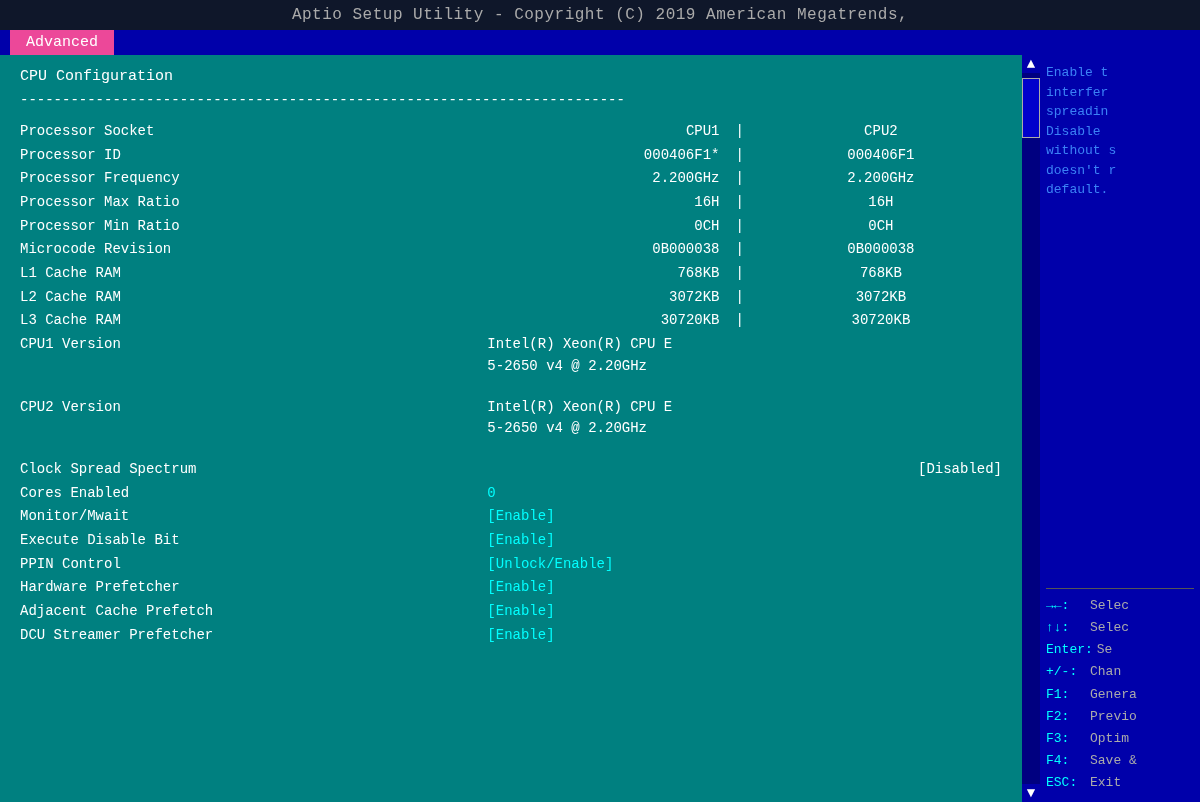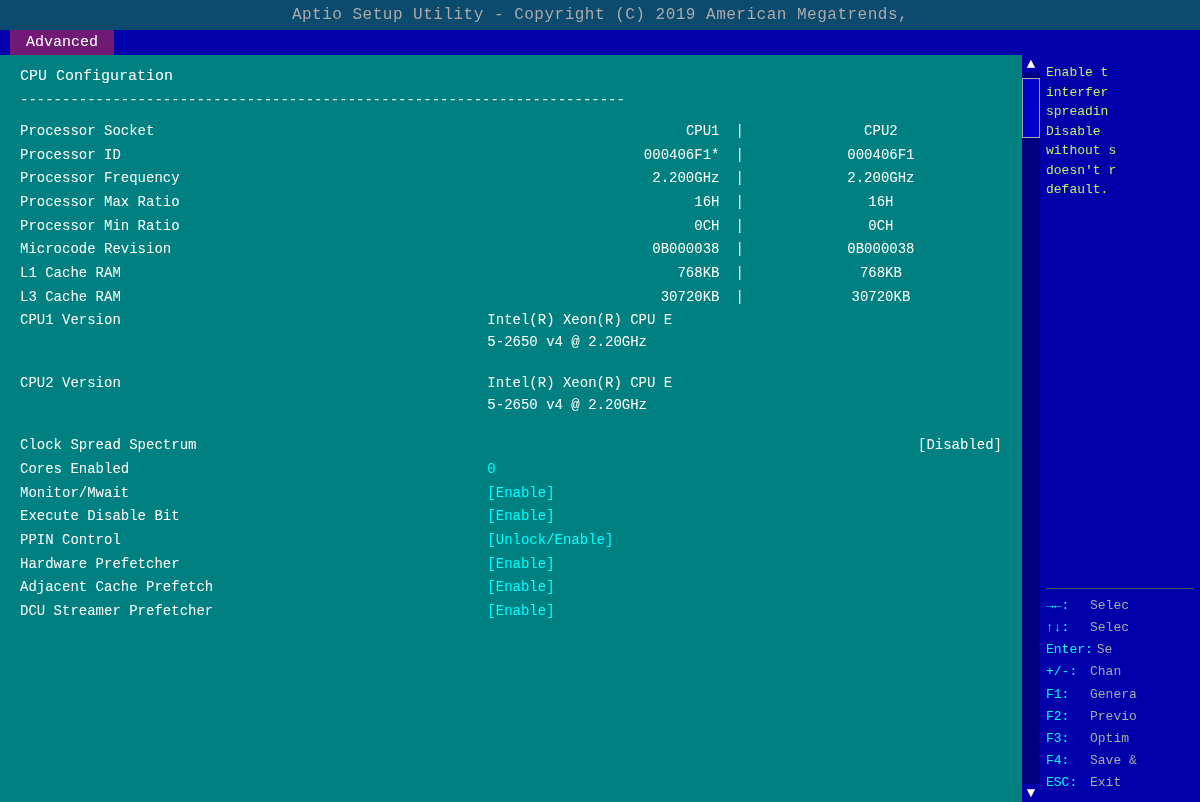--- a/index.html
+++ b/index.html
@@ -14,21 +14,21 @@
     #screen {
       width: 1200px;
       height: 802px;
       background: #000;
       display: flex;
       flex-direction: column;
     }
 
     
     #title-bar {
-      background: #0c4a6e;
+      background: #0f172a;
       color: #aaaaaa;
       text-align: center;
       padding: 6px 0;
       font-size: 16px;
       letter-spacing: 0.5px;
       flex-shrink: 0;
     }
 
     
     #tab-bar {
@@ -38,21 +38,21 @@
       padding-left: 10px;
     }
 
     .tab {
       padding: 4px 16px;
       font-size: 15px;
       cursor: pointer;
     }
 
     .tab.active {
-      background: #701a75;
+      background: #ec4899;
       color: #ffffff;
     }
 
     
     #main-content {
       display: flex;
       flex: 1;
       background: #008080;
       overflow: hidden;
     }
@@ -167,21 +167,21 @@
       padding: 8px 6px;
       font-size: 13px;
       line-height: 1.5;
       flex-shrink: 0;
       display: flex;
       flex-direction: column;
     }
 
     #help-text {
       flex: 1;
-      color: #bef264;
+      color: #3b82f6;
       font-size: 13px;
       line-height: 1.5;
     }
 
     #key-legend {
       color: #aaaaaa;
       font-size: 13px;
       line-height: 1.7;
       border-top: 1px solid #555;
       padding-top: 6px;
@@ -271,20 +271,26 @@
           <td>Microcode Revision</td>
           <td class="value">0B000038</td>
           <td class="sep">|</td>
           <td class="value2">0B000038</td>
         </tr>
         <tr>
           <td>L1 Cache RAM</td>
           <td class="value">768KB</td>
           <td class="sep">|</td>
           <td class="value2">768KB</td>
+        </tr>
+        <tr>
+          <td>L2 Cache RAM</td>
+          <td class="value">3072KB</td>
+          <td class="sep">|</td>
+          <td class="value2">3072KB</td>
         </tr>
         <tr>
           <td>L3 Cache RAM</td>
           <td class="value">30720KB</td>
           <td class="sep">|</td>
           <td class="value2">30720KB</td>
         </tr>
         <tr class="cpu-version-row">
           <td>CPU1 Version</td>
           <td colspan="3" style="text-align:left; padding-left:10px;">Intel(R) Xeon(R) CPU E</td>

